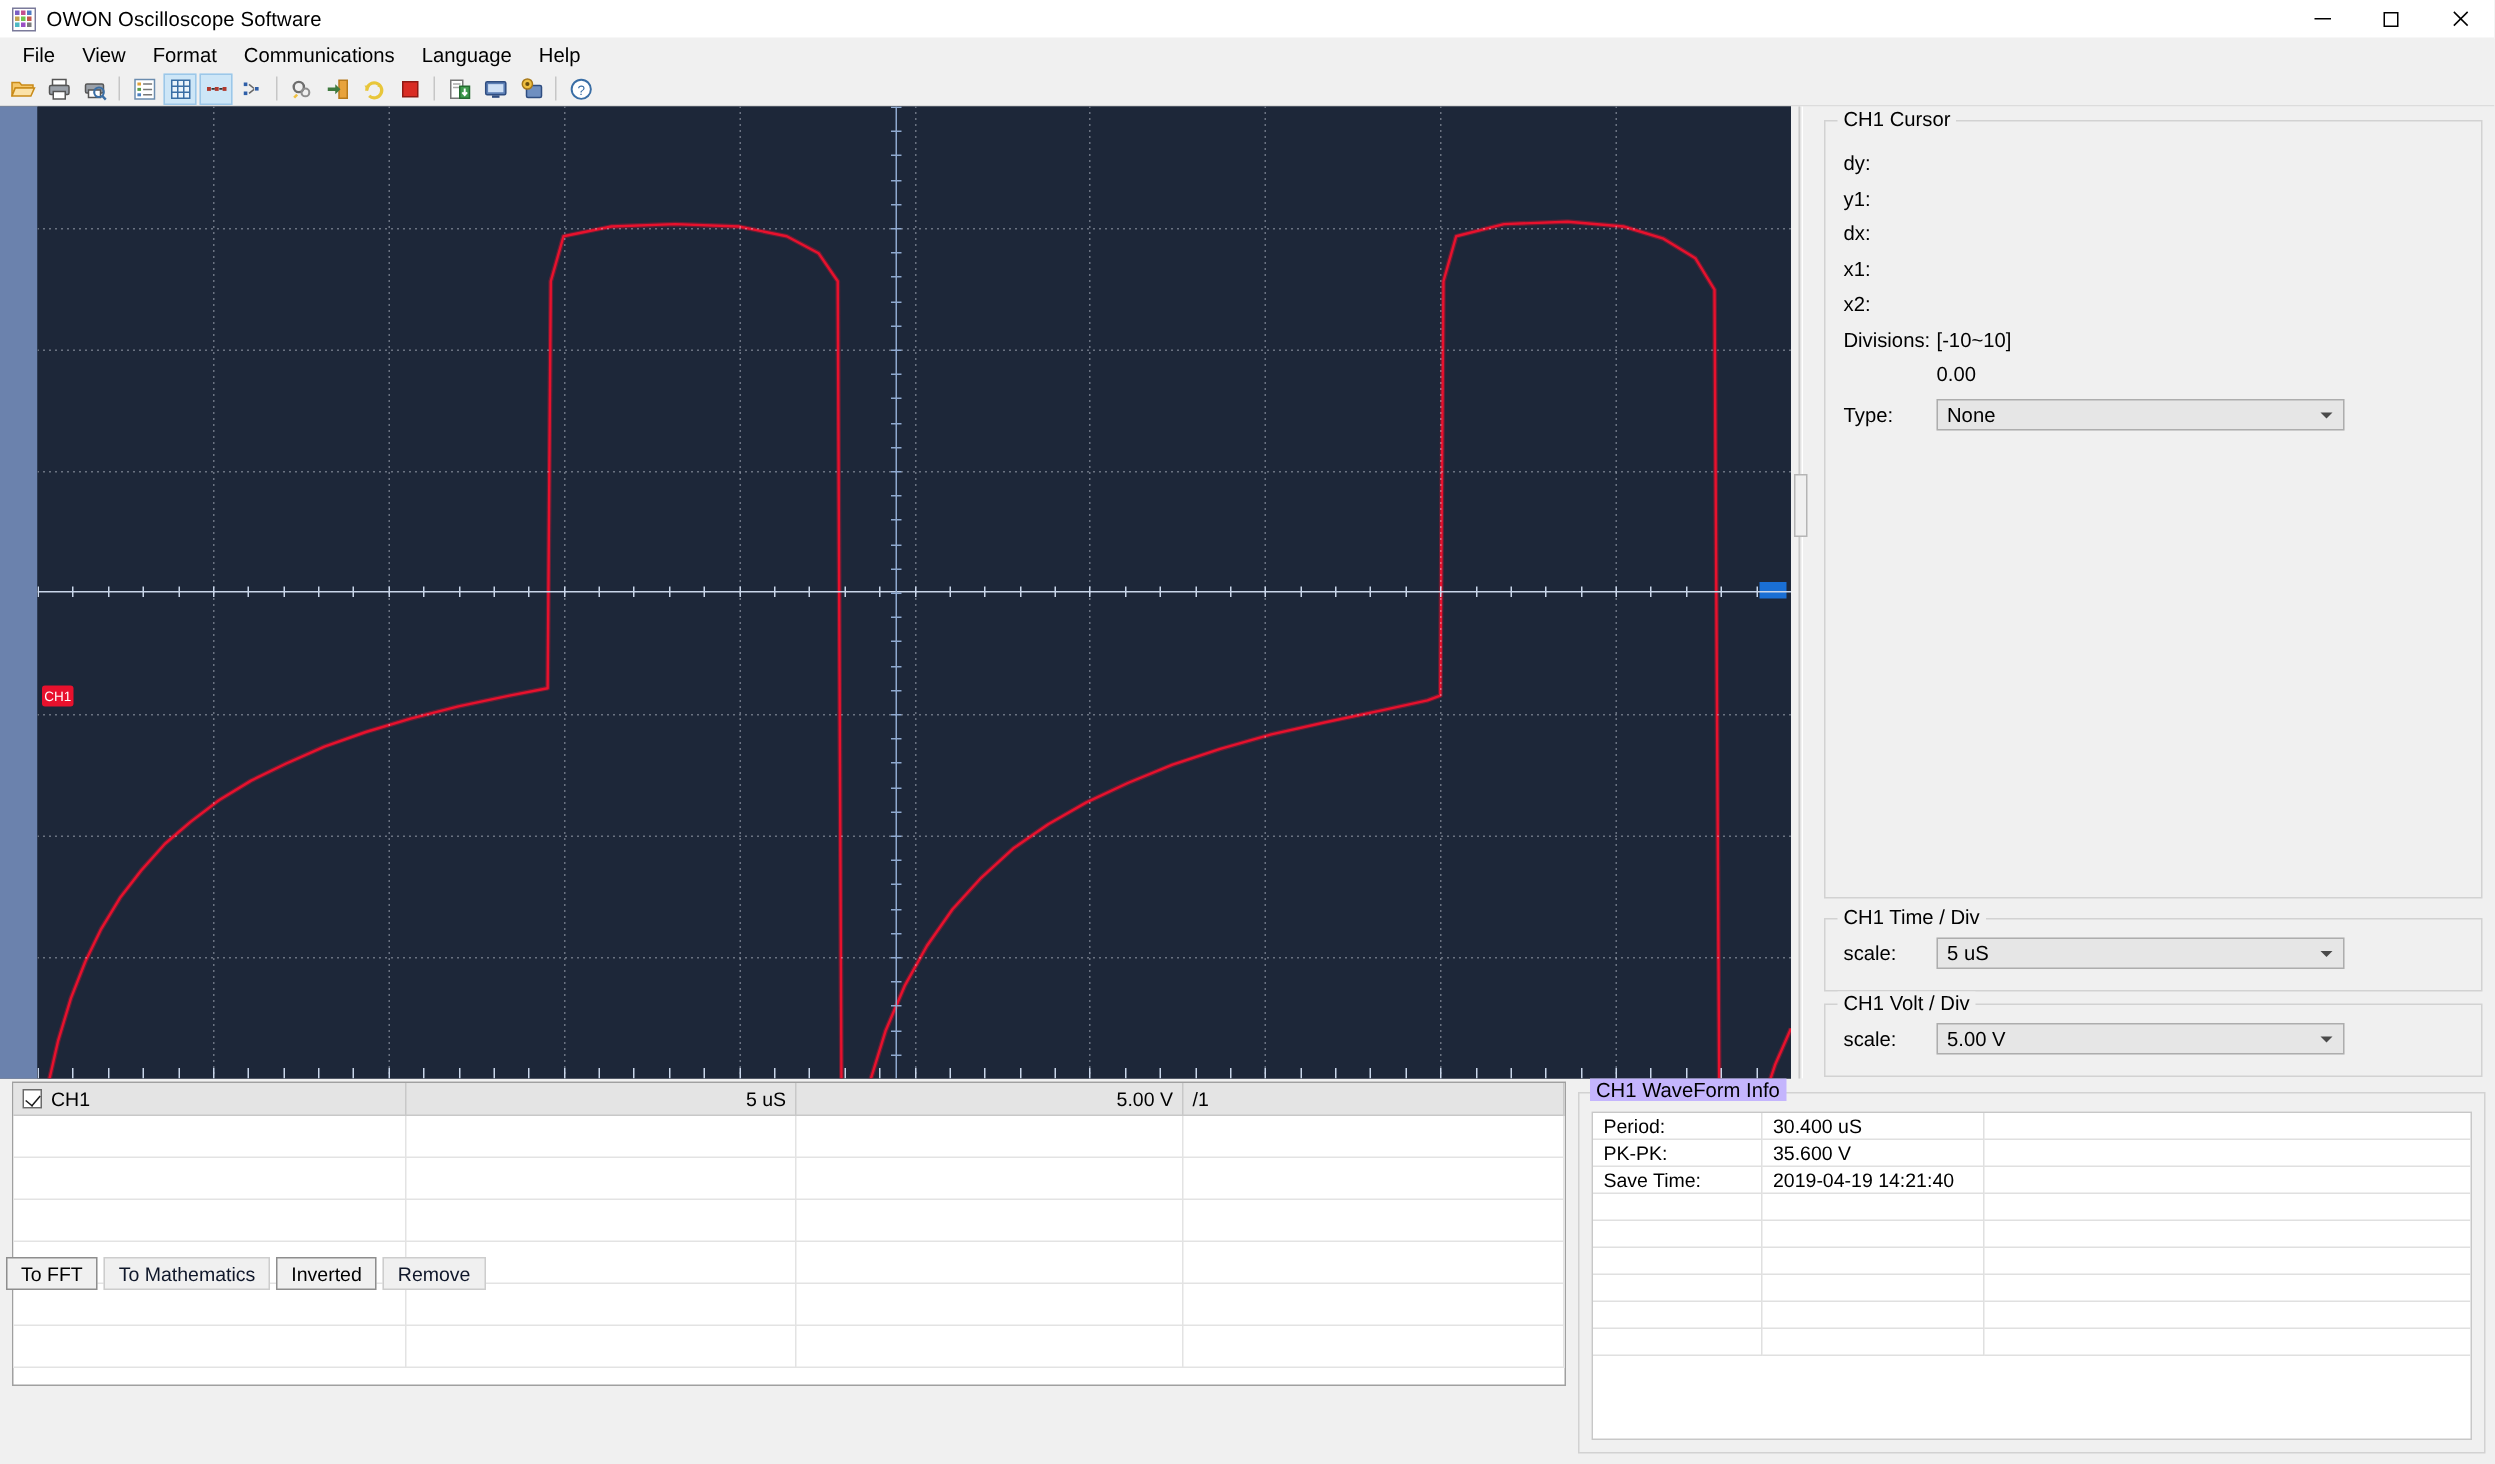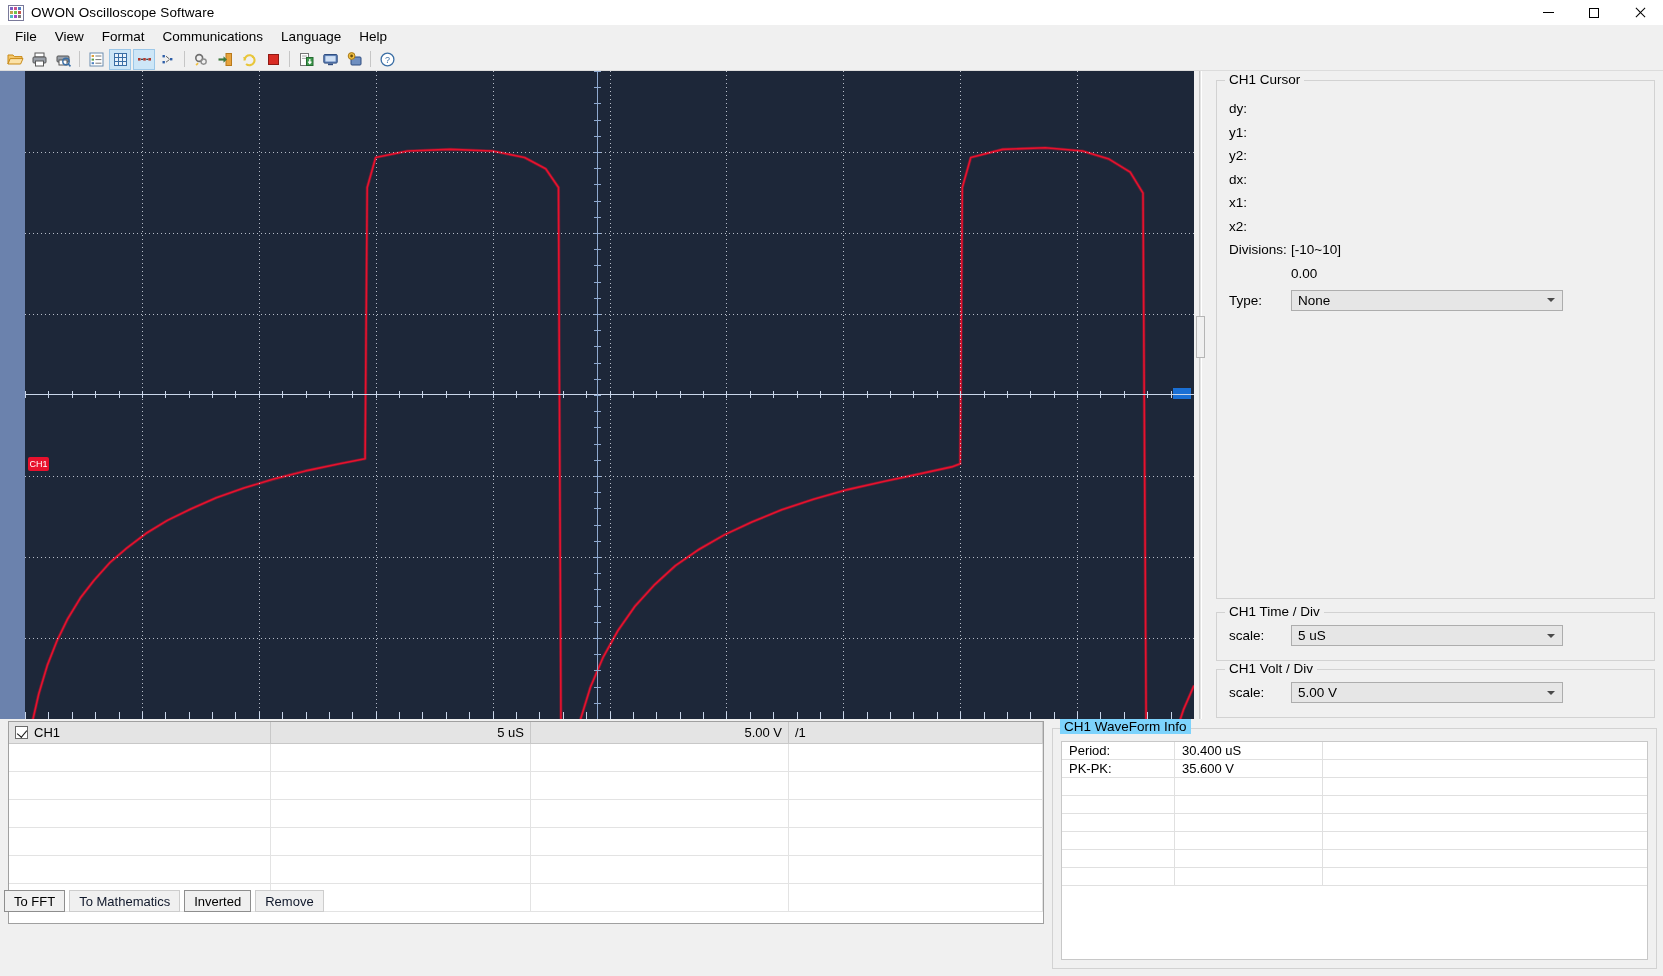--- a/index.html
+++ b/index.html
@@ -173,34 +173,34 @@
     width: 13px; height: 13px; border: 1px solid #6b6b6b; background: #fff;
     display: inline-flex; align-items: center; justify-content: center;
     margin-right: 6px; position: relative; flex: 0 0 auto;
   }
   .cbx::after {
     content: ""; position: absolute; left: 3px; top: 1px; width: 5px; height: 8px;
     border: solid #1a1a1a; border-width: 0 1.6px 1.6px 0; transform: rotate(40deg);
   }
 
   
-  .btnrow { position: absolute; left: 4px; top: 890px; display: flex; gap: 4px; }
+  .btnrow { position: absolute; left: 4px; top: 838px; display: flex; gap: 4px; }
   .btn {
     height: 22px; padding: 0 9px; font-size: 13px;
     background: #f0f0f0; border: 1px solid #8e8e8e; color: #000;
     display: flex; align-items: center; cursor: default;
   }
   .btn.disabled { color: #0f172a; border-color: #cdcdcd; }
 
   
   .wfinfo {
     position: absolute; left: 1052px; top: 719px; width: 607px; height: 250px;
   }
   .wf-legend {
-    position: absolute; left: 8px; top: 0; font-size: 13.5px; background: #7dd3fc;
+    position: absolute; left: 8px; top: 0; font-size: 13.5px; background: #c4b5fd;
     padding: 0 4px; z-index: 2;
   }
   .wf-box {
     position: absolute; left: 0; top: 9px; right: 2px; bottom: 0;
     border: 1px solid #d2d2d2;
   }
   .wf-table {
     position: absolute; left: 8px; top: 12px; right: 8px; bottom: 8px;
     border: 1px solid #c8c8c8; background: #fff;
   }
@@ -560,24 +560,20 @@
       <div class="cursor-grid">
         <div class="row">
           <span class="lbl">dy:</span>
           <span class="val"></span>
         </div>
         <div class="row">
           <span class="lbl">y1:</span>
           <span class="val"></span>
         </div>
         <div class="row">
-          <span class="lbl">y2:</span>
-          <span class="val"></span>
-        </div>
-        <div class="row">
           <span class="lbl">dx:</span>
           <span class="val"></span>
         </div>
         <div class="row">
           <span class="lbl">x1:</span>
           <span class="val"></span>
         </div>
         <div class="row">
           <span class="lbl">x2:</span>
           <span class="val"></span>
@@ -696,20 +692,25 @@
             <div class="td c1">Period:</div>
             <div class="td c2">30.400 uS</div>
             <div class="td c3"></div>
           </div>
           <div class="wf-tr">
             <div class="td c1">PK-PK:</div>
             <div class="td c2">35.600 V</div>
             <div class="td c3"></div>
           </div>
           <div class="wf-tr">
+            <div class="td c1">Save Time:</div>
+            <div class="td c2">2019-04-19 14:21:40</div>
+            <div class="td c3"></div>
+          </div>
+          <div class="wf-tr">
             <div class="td c1"></div>
             <div class="td c2"></div>
             <div class="td c3"></div>
           </div>
           <div class="wf-tr">
             <div class="td c1"></div>
             <div class="td c2"></div>
             <div class="td c3"></div>
           </div>
           <div class="wf-tr">

